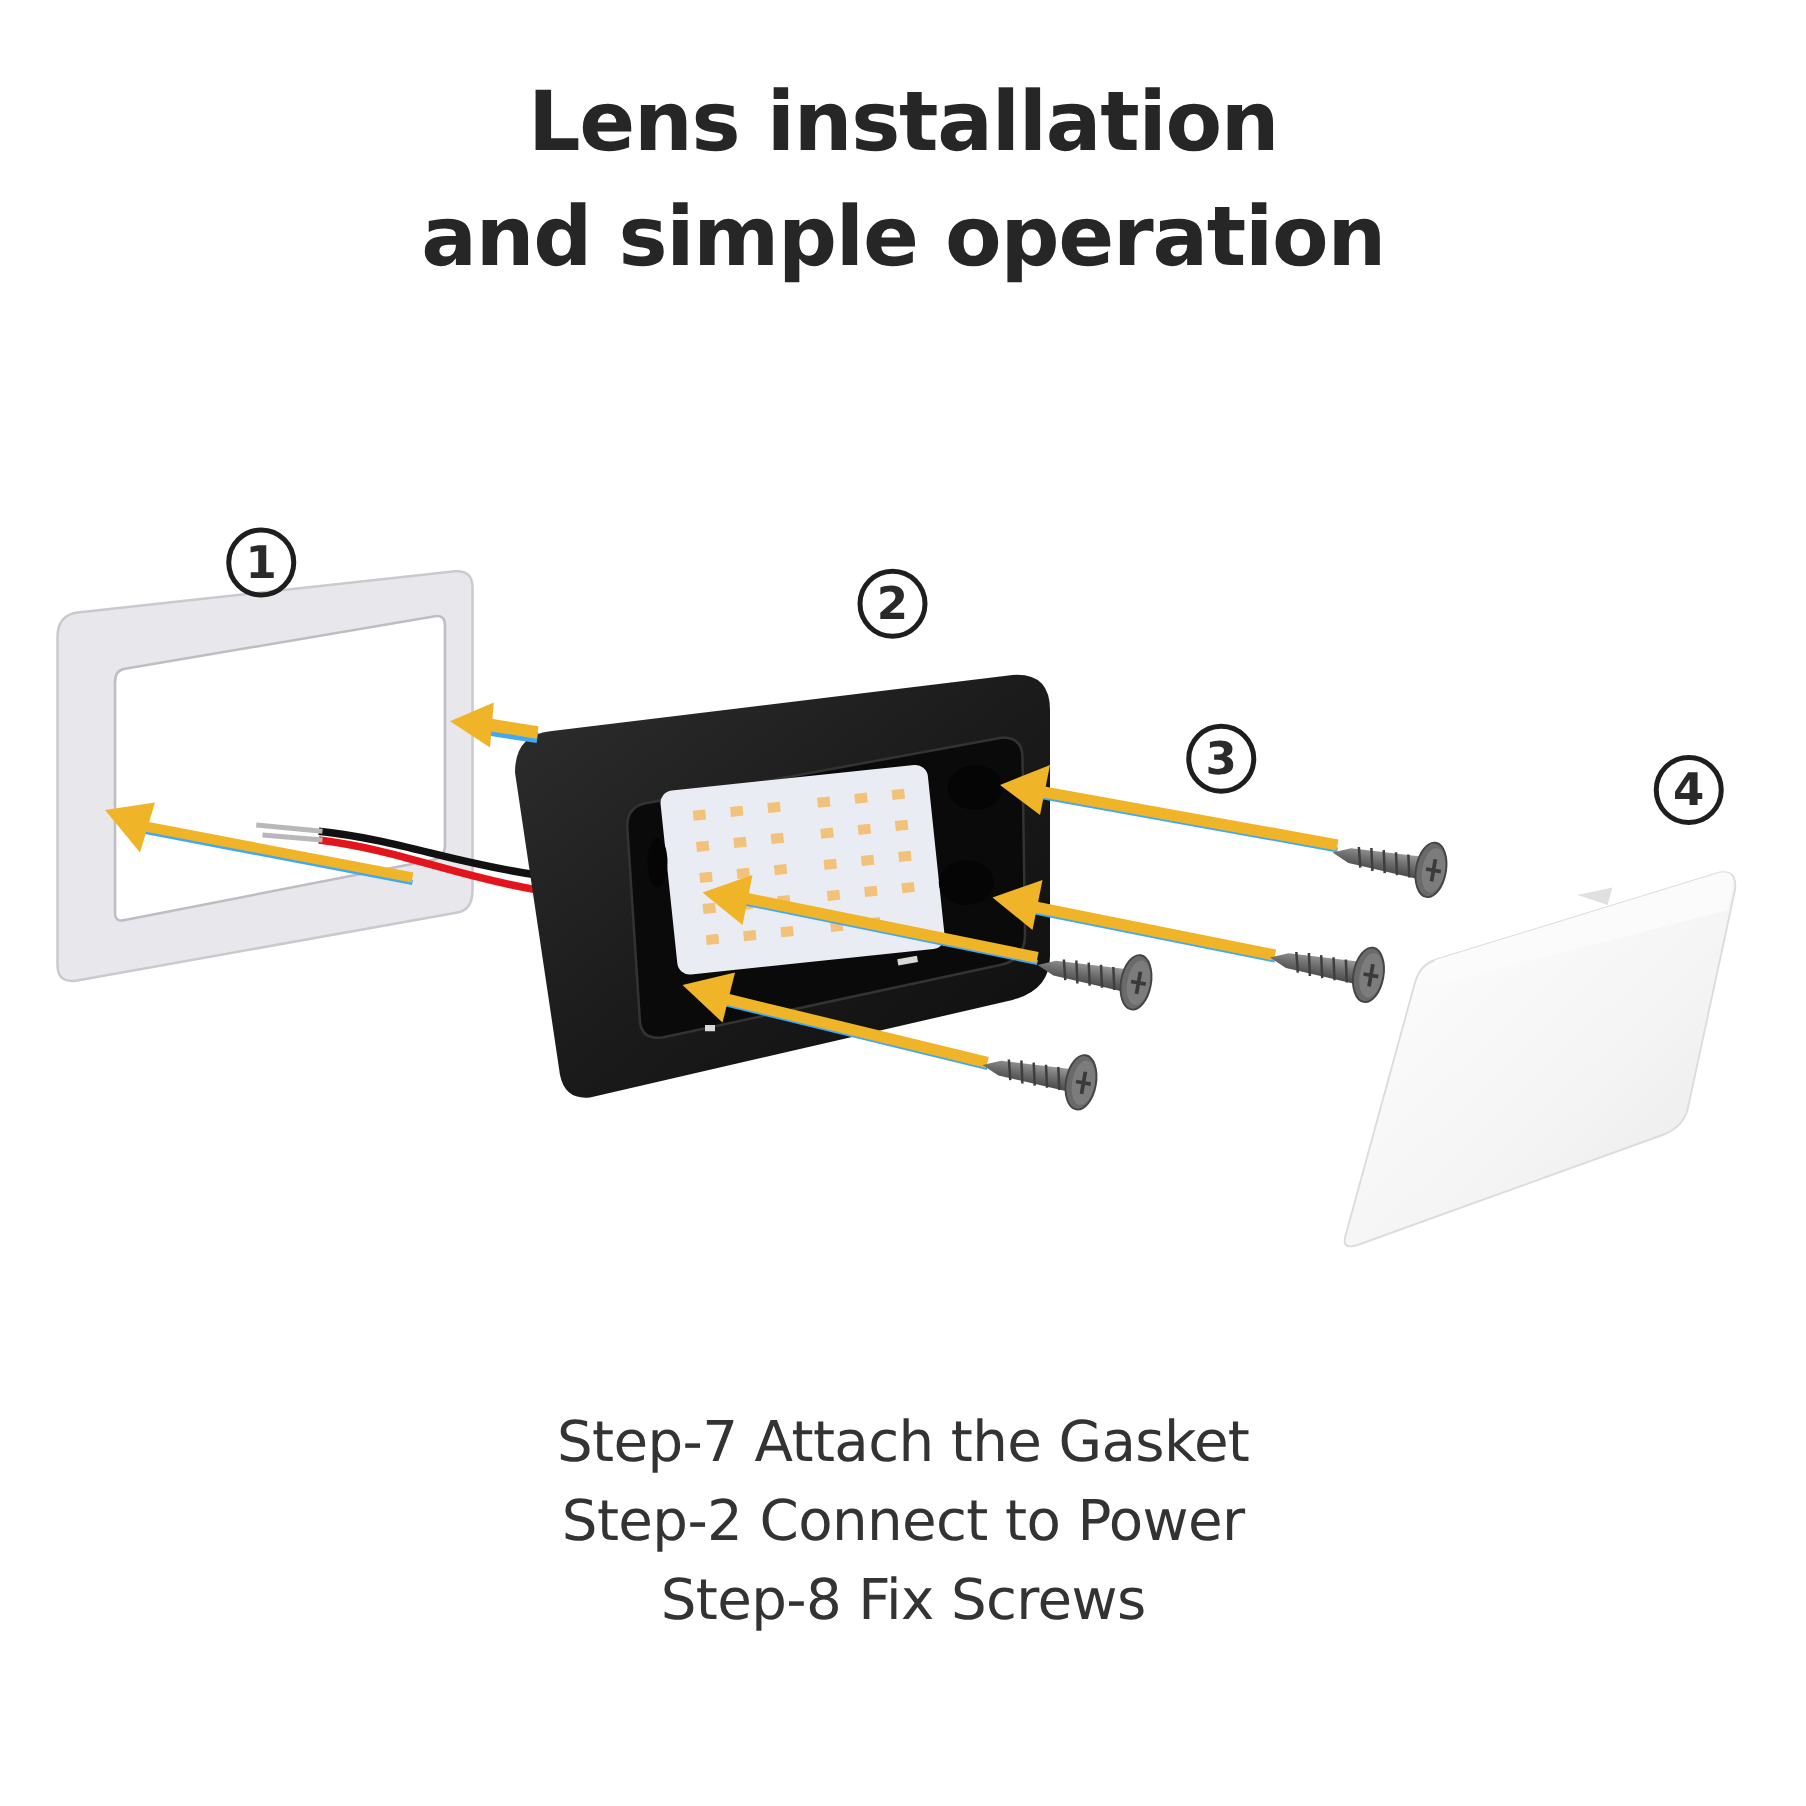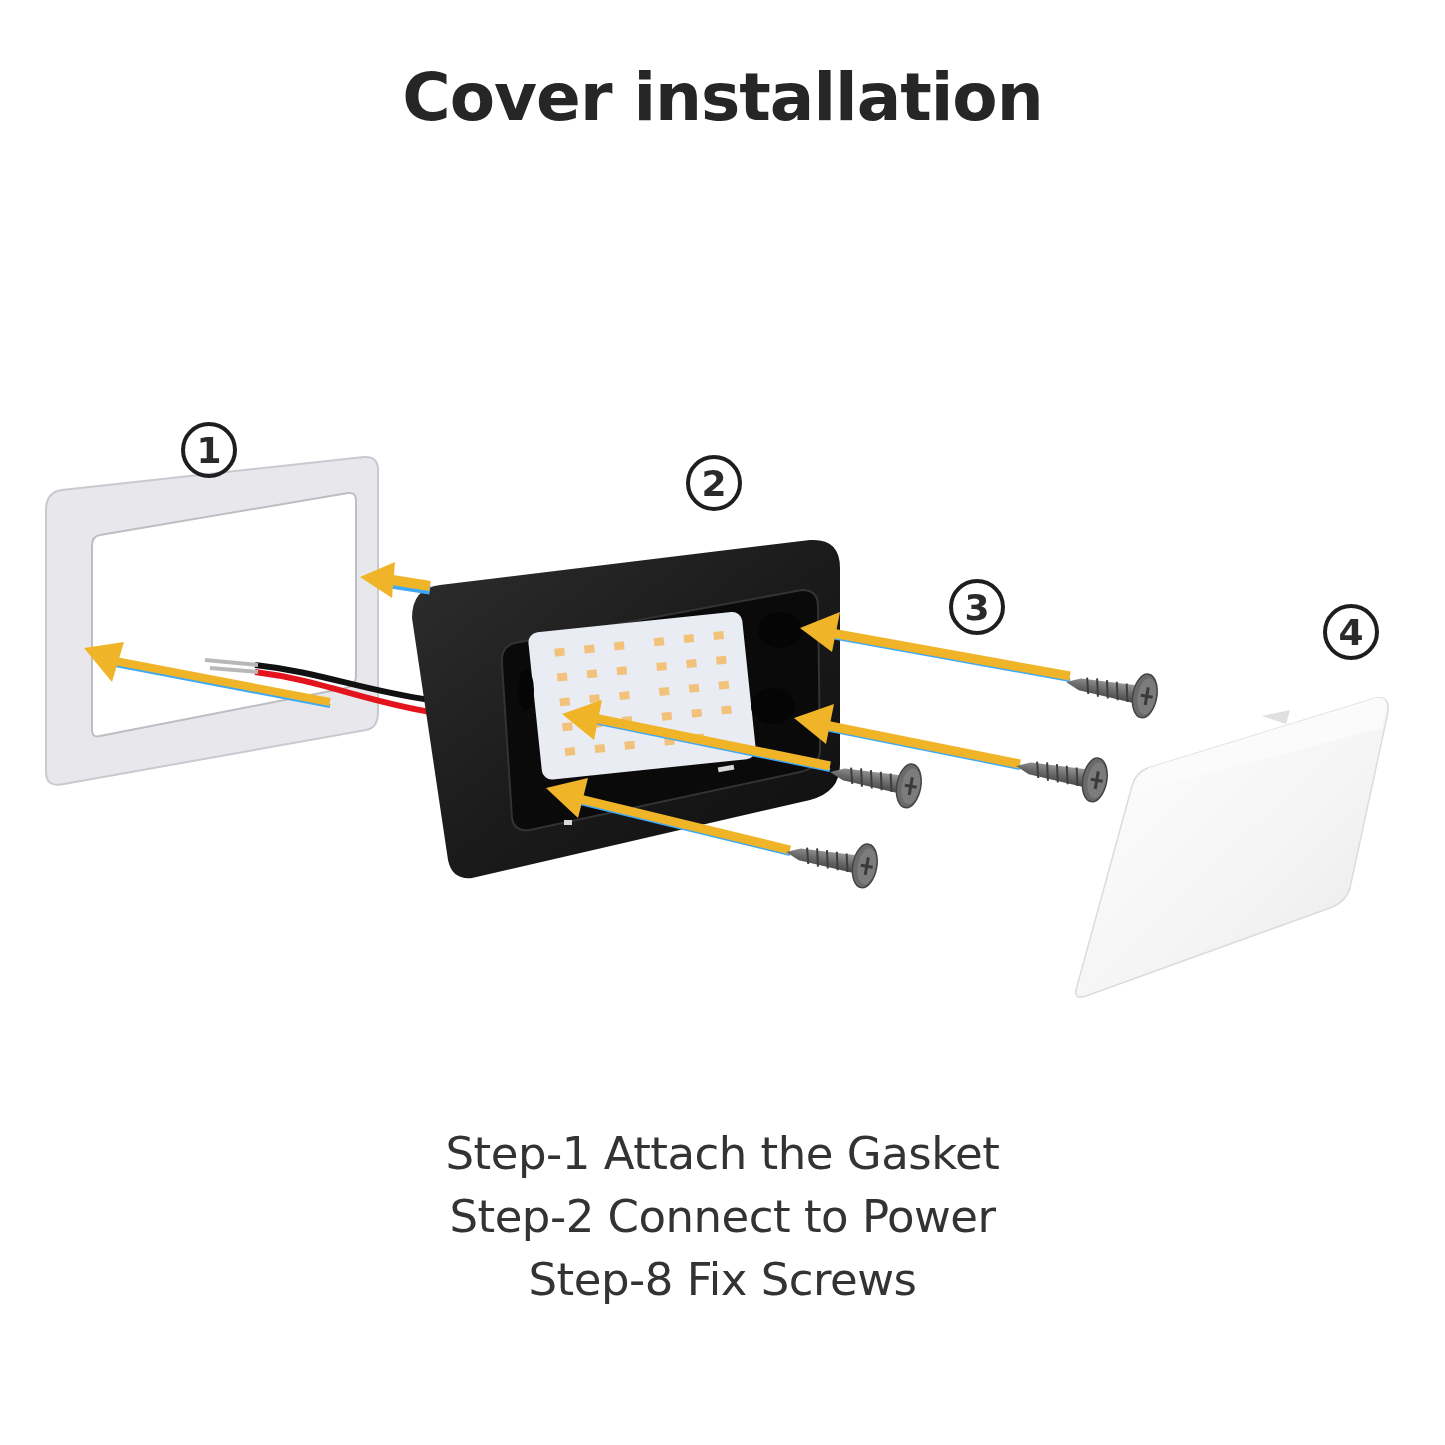--- a/index.html
+++ b/index.html
@@ -8,21 +8,22 @@
     .title span { display: block; }
     .diagram { position: absolute; left: 0; top: 0; width: 1445px; height: 1445px; }
     .badge { position: absolute; width: 56px; height: 56px; border: 4px solid #1e1e1e; border-radius: 50%; box-sizing: border-box; display: flex; align-items: center; justify-content: center; font-family: "DejaVu Sans", sans-serif; font-weight: bold; font-size: 36px; color: #2a2a2a; background: transparent; }
     .steps { position: absolute; left: 0; top: 1122px; width: 1445px; text-align: center; font-family: "DejaVu Sans", sans-serif; font-size: 45px; line-height: 63px; color: #333333; letter-spacing: -0.5px; }
     .steps div { white-space: nowrap; }
   </style>
 </head>
 <body>
 
 <div class="title">
-  <span>Cover installation</span>
+  <span>Lens installation</span>
+  <span>and simple operation</span>
 </div>
 
 <svg class="diagram" viewBox="0 0 1445 1445" xmlns="http://www.w3.org/2000/svg">
   <defs>
     <linearGradient id="housingGrad" x1="0" y1="0" x2="1" y2="1">
       <stop offset="0" stop-color="#2e2e2e"></stop>
       <stop offset="0.5" stop-color="#1b1b1b"></stop>
       <stop offset="1" stop-color="#0e0e0e"></stop>
     </linearGradient>
     <linearGradient id="lensGrad" x1="0" y1="0" x2="1" y2="1">
@@ -154,16 +155,16 @@
     <span>2</span>
   </div>
 <div class="badge" style="left:949px; top:579px;">
     <span>3</span>
   </div>
 <div class="badge" style="left:1323px; top:604px;">
     <span>4</span>
   </div>
 
 <div class="steps">
-  <div>Step-1 Attach the Gasket</div>
+  <div>Step-7 Attach the Gasket</div>
   <div>Step-2 Connect to Power</div>
   <div>Step-8 Fix Screws</div>
 </div>
 
 </body></html>

